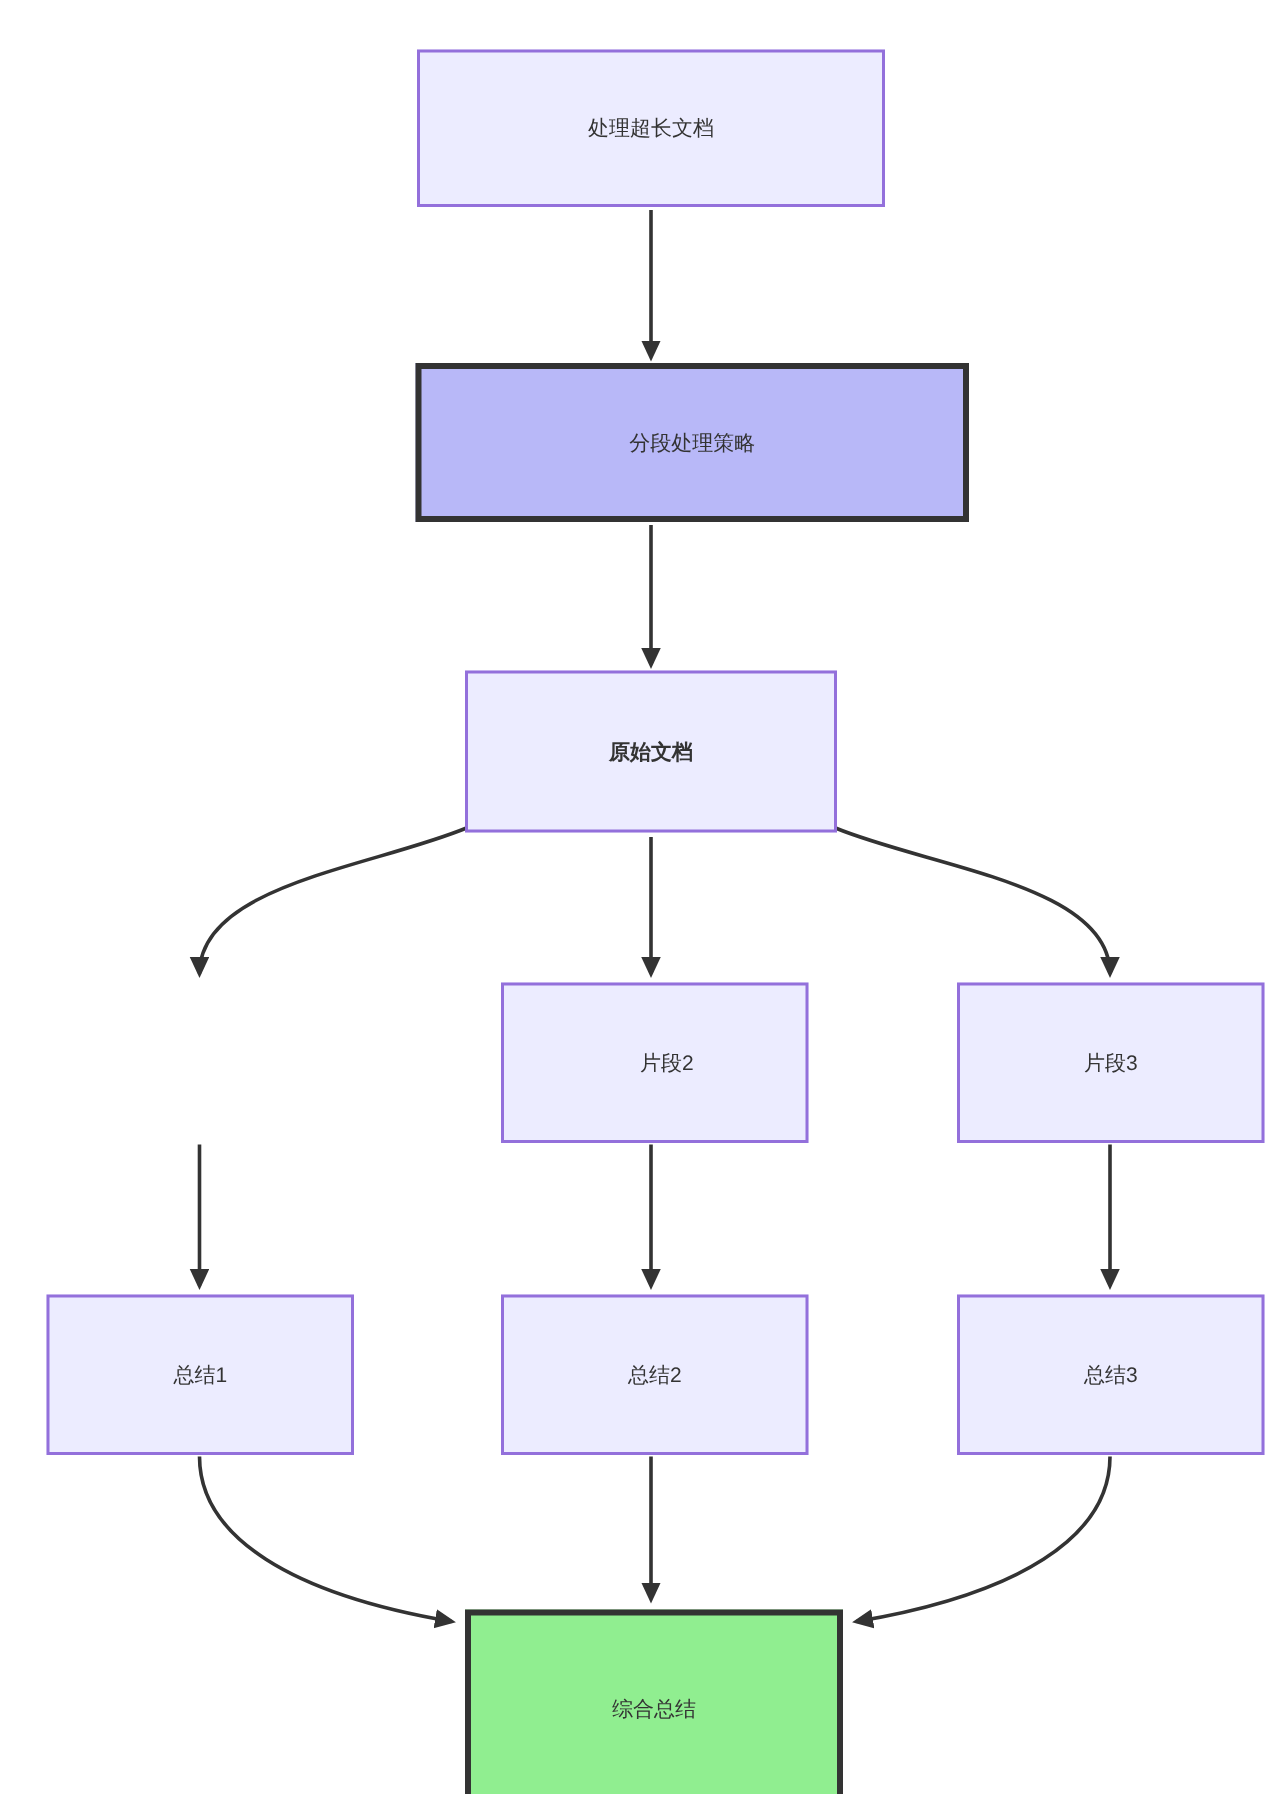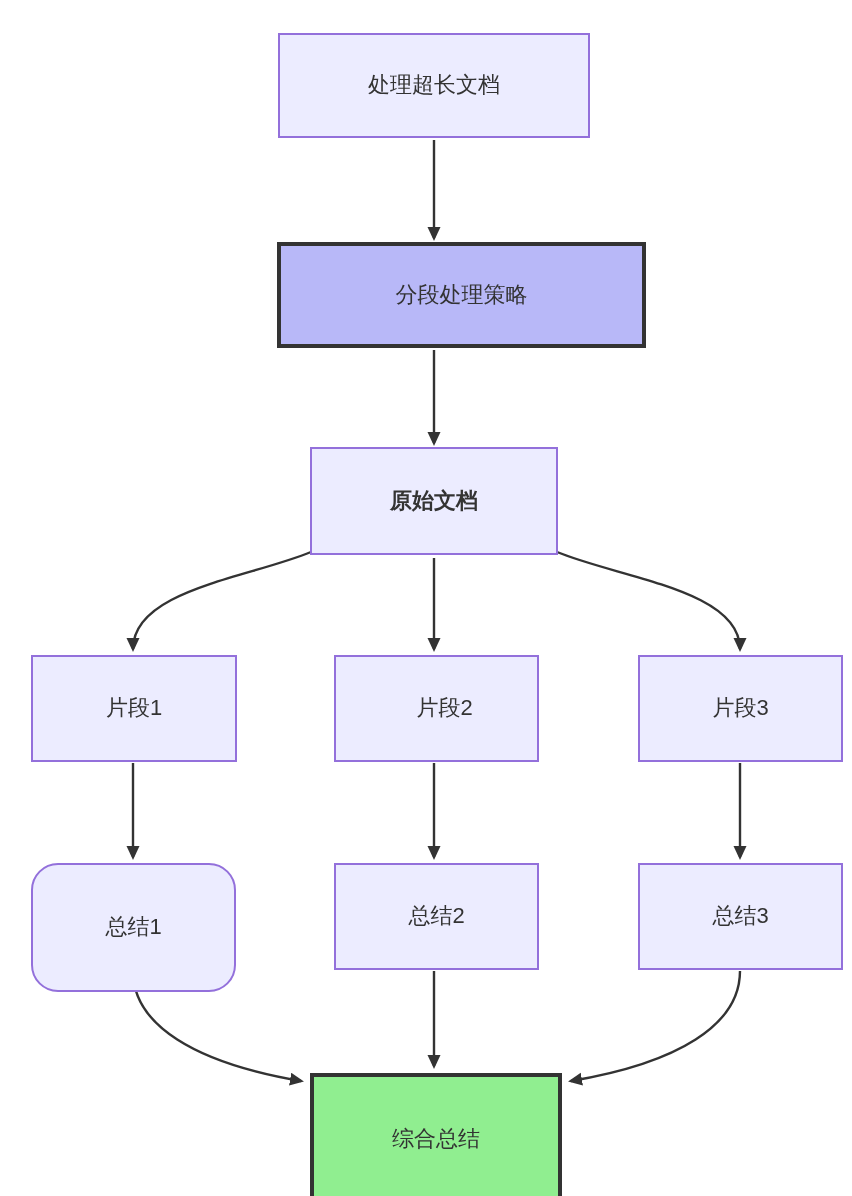--- a/index.html
+++ b/index.html
@@ -15,39 +15,39 @@
     position: absolute;
     left: 0; top: 0;
     width: 852px; height: 1196px;
   }
   .node {
     position: absolute;
     box-sizing: border-box;
     display: flex;
     align-items: center;
     justify-content: center;
-    font-size: 22px;
+    font-size: 14px;
     line-height: 1.2;
     color: #333333;
     background: #ececff;
     border: 2px solid #9370db;
     text-align: center;
     white-space: nowrap;
   }
   .node.hl-purple { background: #b8b8f8; border: 4px solid #333333; }
   .node.hl-green  { background: #90ee90; border: 4px solid #333333; }
 
   
   #n-A { left: 278px; top: 33px;   width: 312px; height: 105px; }
   #n-B { left: 277px; top: 242px;  width: 369px; height: 106px; }
   #n-C { left: 310px; top: 447px;  width: 248px; height: 108px; font-weight: bold; }
   #n-D { left: 31px;  top: 655px;  width: 206px; height: 107px; }
   #n-E { left: 334px; top: 655px;  width: 205px; height: 107px; padding-left: 16px; }
   #n-F { left: 638px; top: 655px;  width: 205px; height: 107px; text-align: right; }
-  #n-G { left: 31px;  top: 863px;  width: 205px; height: 129px; border-radius: 27px; }
+  #n-G { left: 31px;  top: 863px;  width: 205px; height: 107px; }
   #n-H { left: 334px; top: 863px;  width: 205px; height: 107px; justify-content: center; }
   #n-I { left: 638px; top: 863px;  width: 205px; height: 107px; }
   #n-J { left: 310px; top: 1073px; width: 252px; height: 133px; }
 
   .edge { stroke: #333333; stroke-width: 2.4; fill: none; }
 </style>
 </head>
 <body>
 
 <div class="stage">
@@ -73,23 +73,20 @@
 
   <div id="n-A" class="node">
     <span>处理超长文档</span>
   </div>
   <div id="n-B" class="node hl-purple">
     <span>分段处理策略</span>
   </div>
   <div id="n-C" class="node">
     <span>原始文档</span>
   </div>
-  <div id="n-D" class="node">
-    <span>片段1</span>
-  </div>
   <div id="n-E" class="node">
     <span>片段2</span>
   </div>
   <div id="n-F" class="node">
     <span>片段3</span>
   </div>
   <div id="n-G" class="node">
     <span>总结1</span>
   </div>
   <div id="n-H" class="node">

